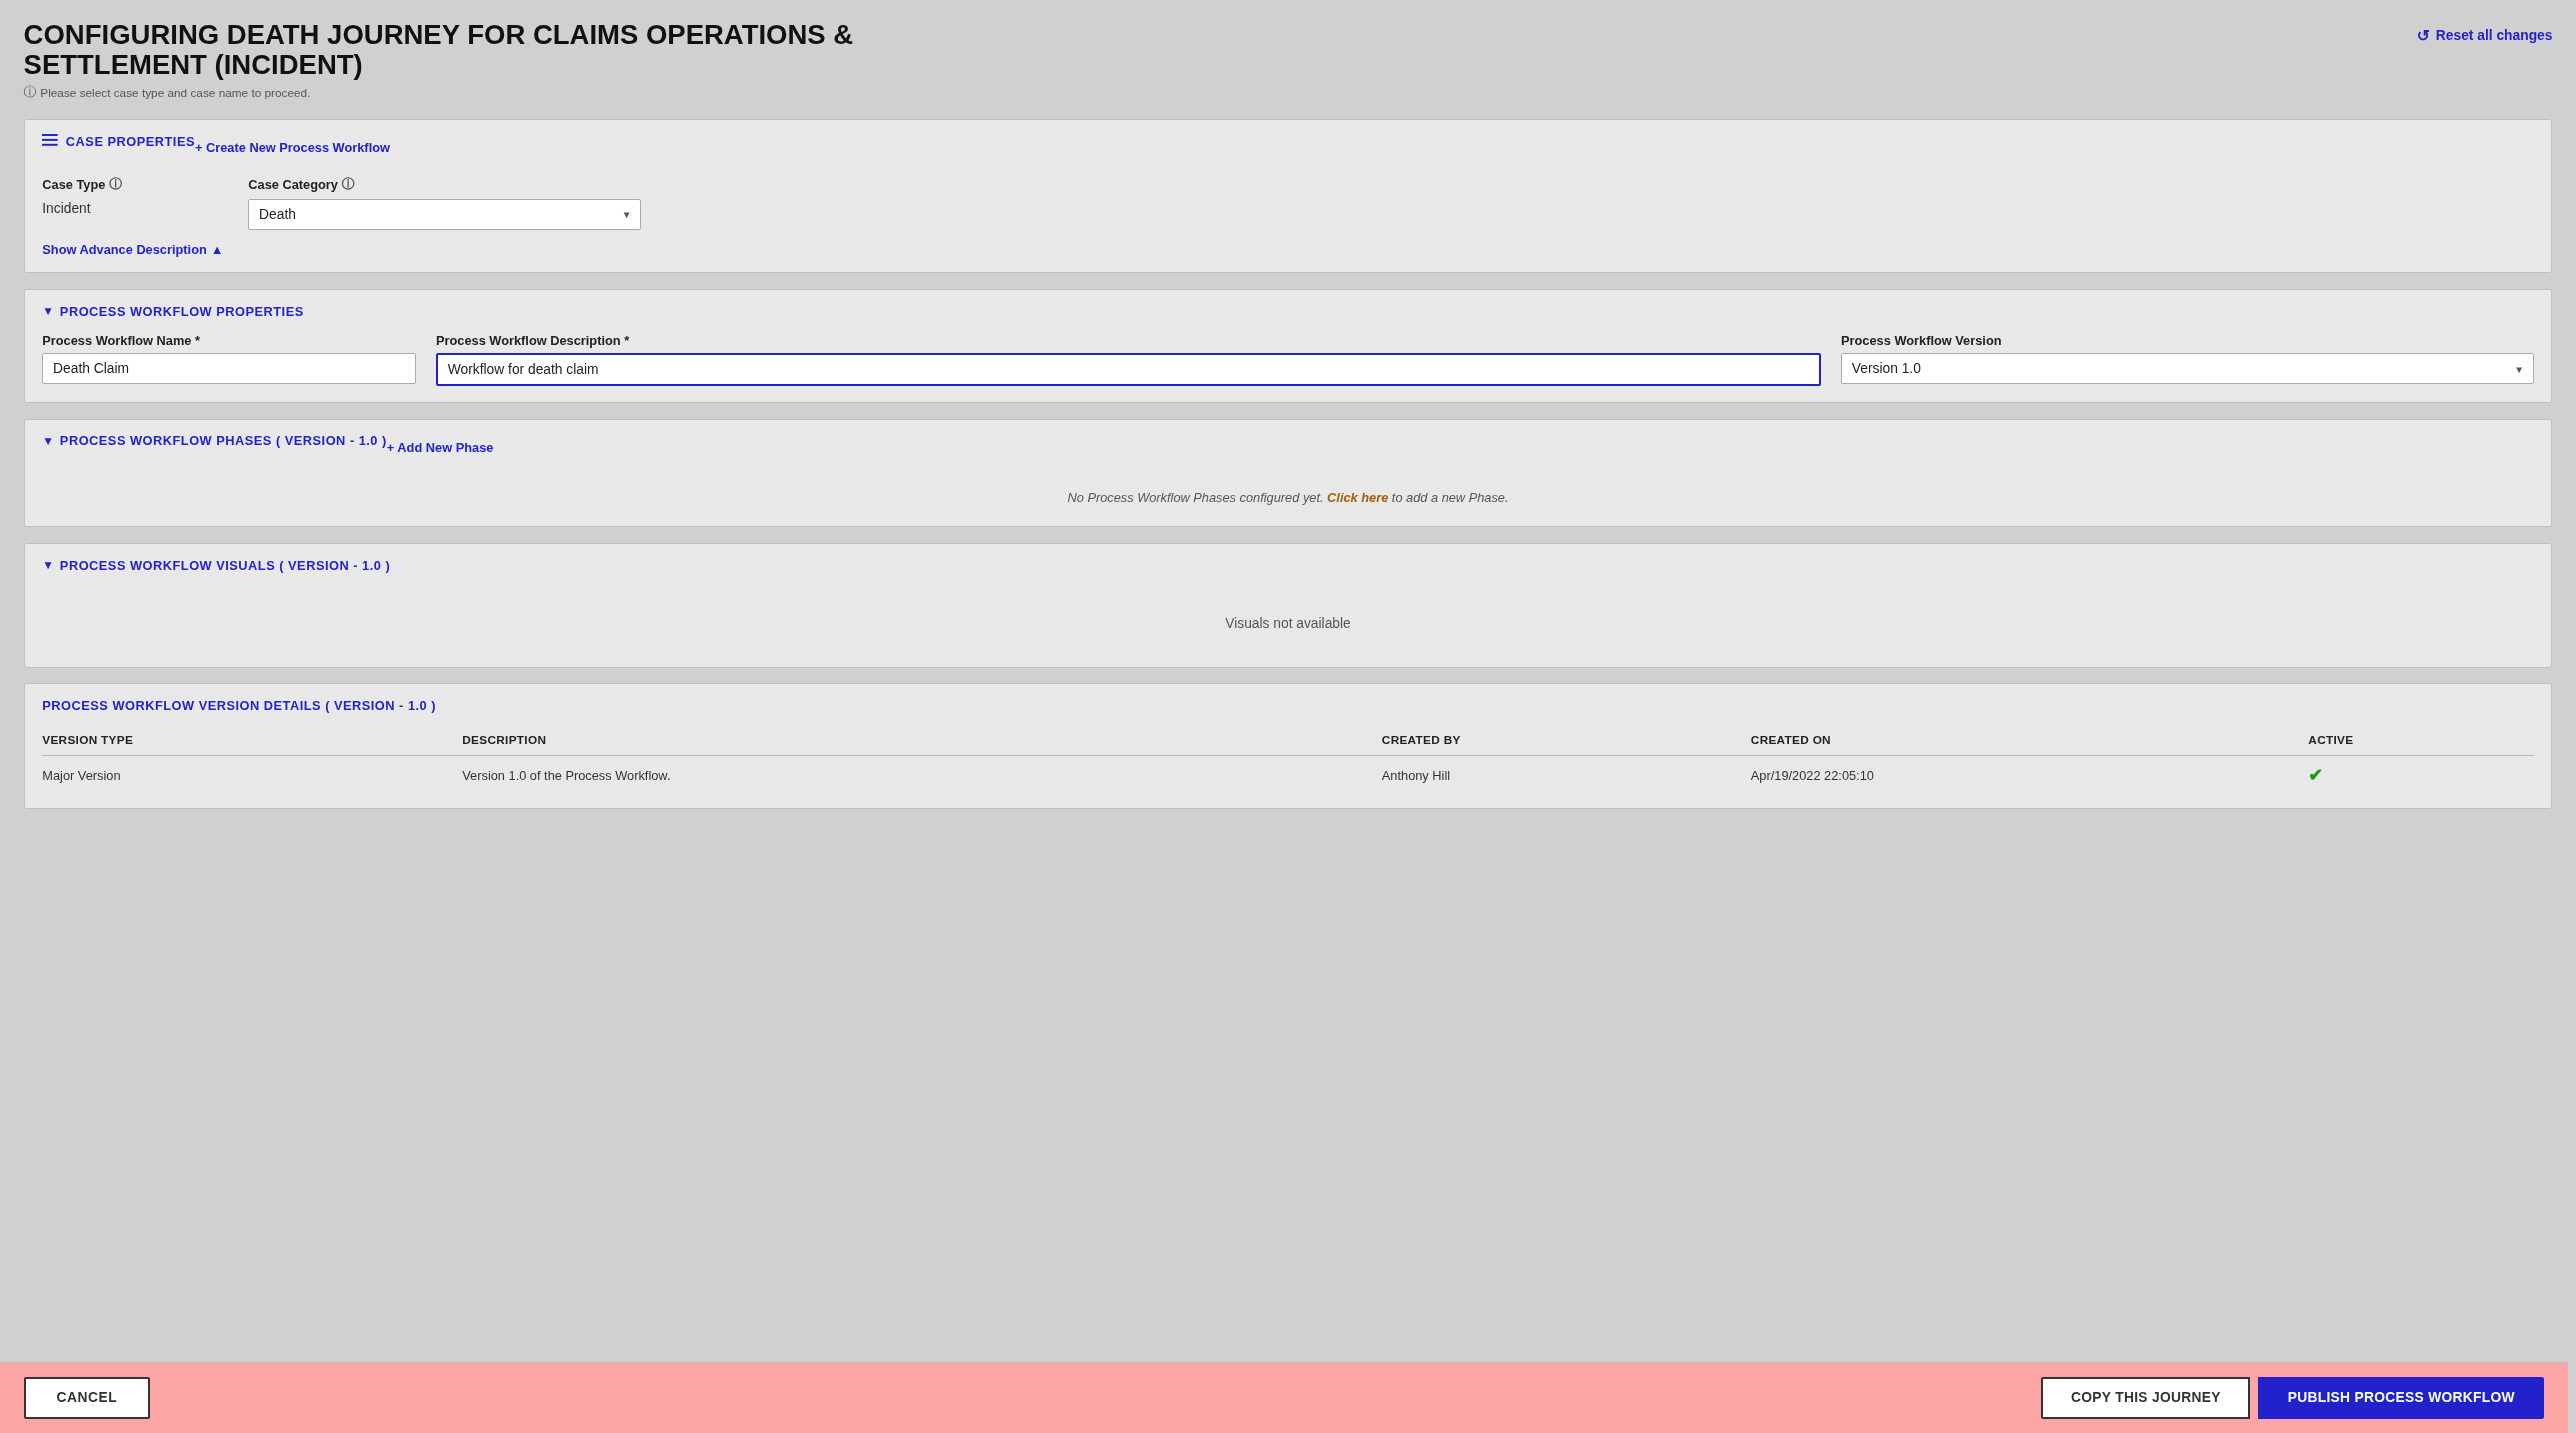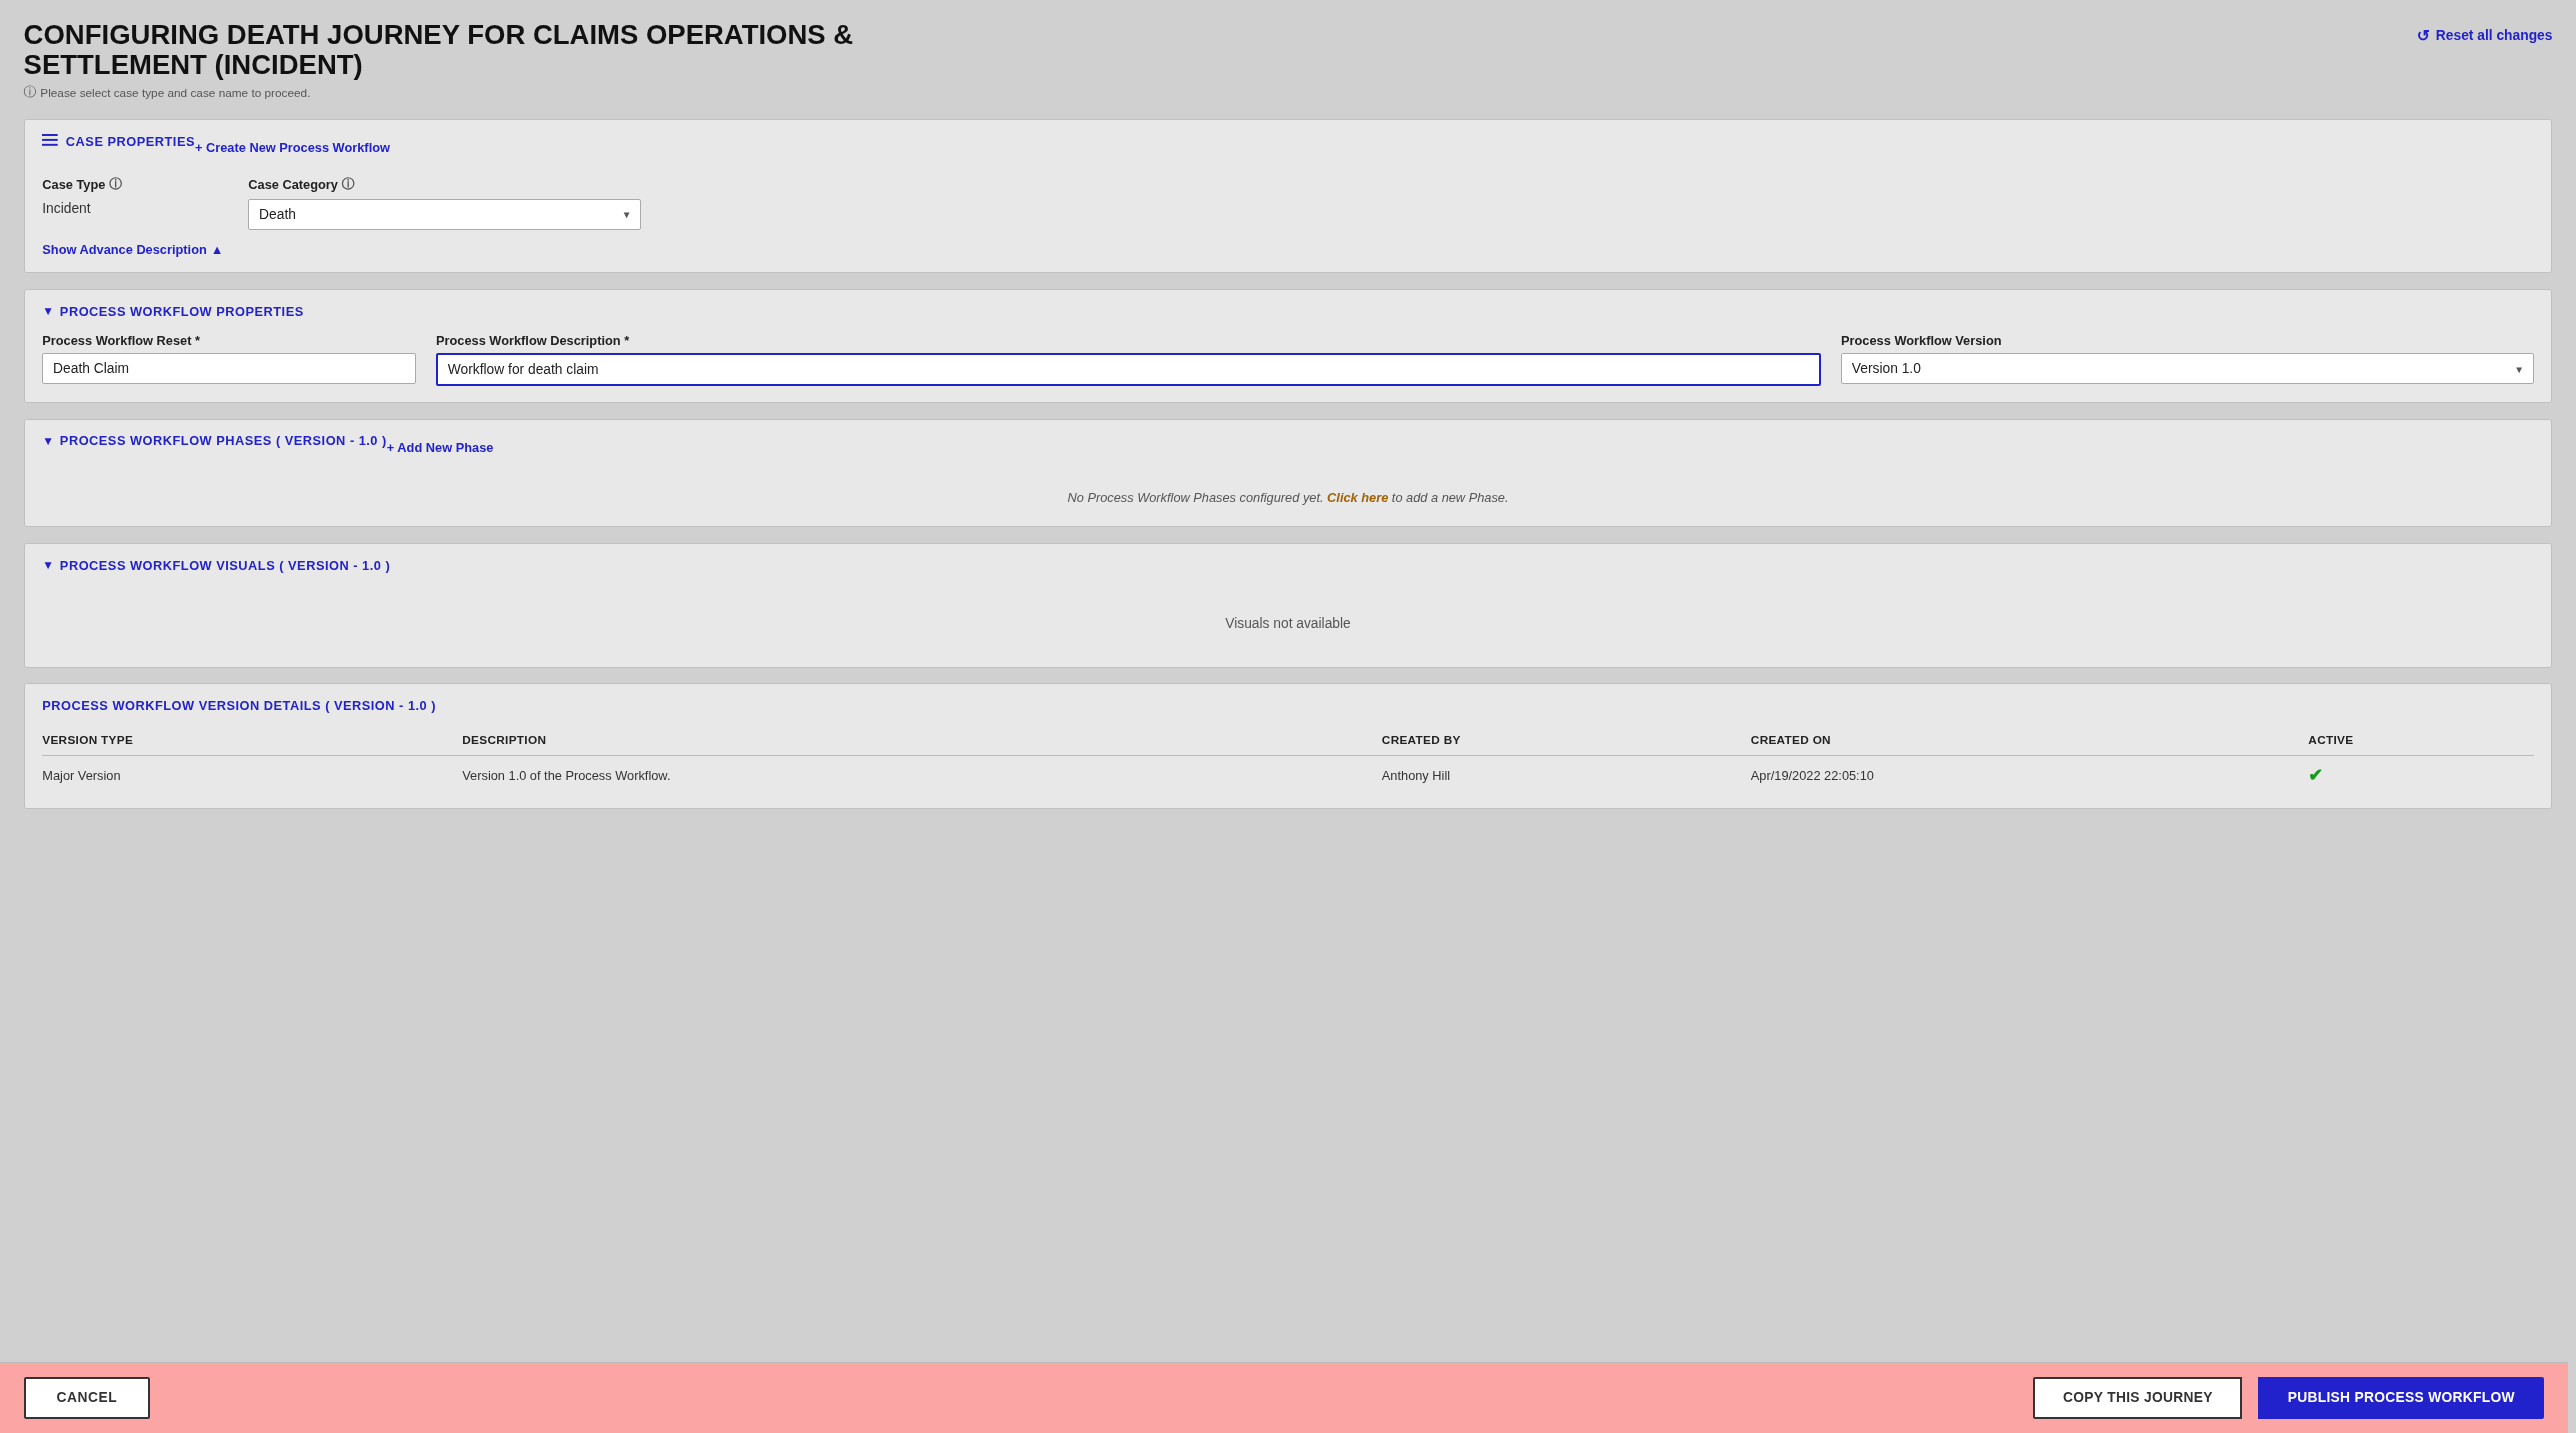--- a/index.html
+++ b/index.html
@@ -311,21 +311,21 @@
       color: #333;
       font-size: 13.8px;
       font-weight: 700;
       padding: 11.8px 31px;
       cursor: pointer;
       letter-spacing: 0.5px;
       border-radius: 2px;
     }
     .footer-right-btns {
       display: flex;
-      gap: 16px;
+      gap: 8px;
     }
     .btn-copy {
       background: white;
       border: 2px solid #333;
       color: #333;
       font-size: 13.8px;
       font-weight: 700;
       padding: 11.8px 27.5px;
       cursor: pointer;
       letter-spacing: 0.3px;
@@ -406,21 +406,21 @@
     </div>
   </div>
 
   <div class="card pw-section">
     <div class="section-collapse-header">
       <span class="collapse-arrow">▼</span>
       <span class="section-title">PROCESS WORKFLOW PROPERTIES</span>
     </div>
     <div class="pw-form-row">
       <div class="pw-form-group name-field">
-        <span class="field-label">Process Workflow Reset *</span>
+        <span class="field-label">Process Workflow Name *</span>
         <input class="text-input" type="text" value="Death Claim" style="">
       </div>
       <div class="pw-form-group desc-field">
         <span class="field-label">Process Workflow Description *</span>
         <input class="text-input focused" type="text" value="Workflow for death claim" style="">
       </div>
       <div class="pw-form-group version-field">
         <span class="field-label">Process Workflow Version</span>
         <div class="select-wrapper">
           <select class="field-select">

